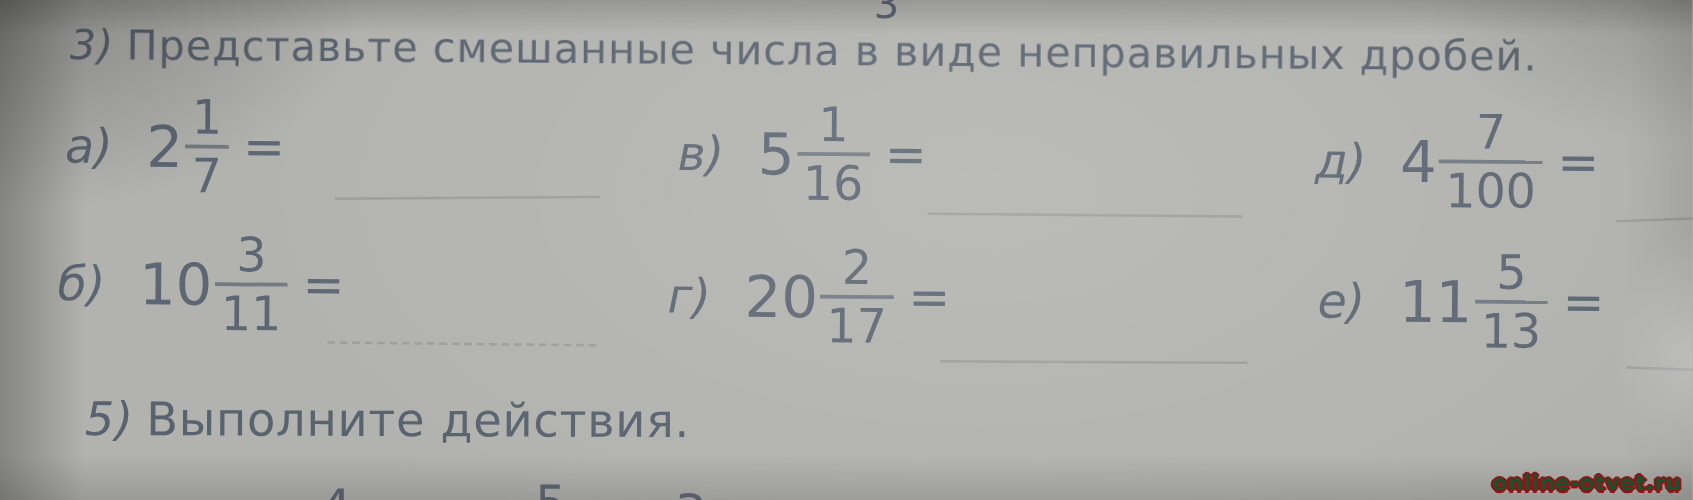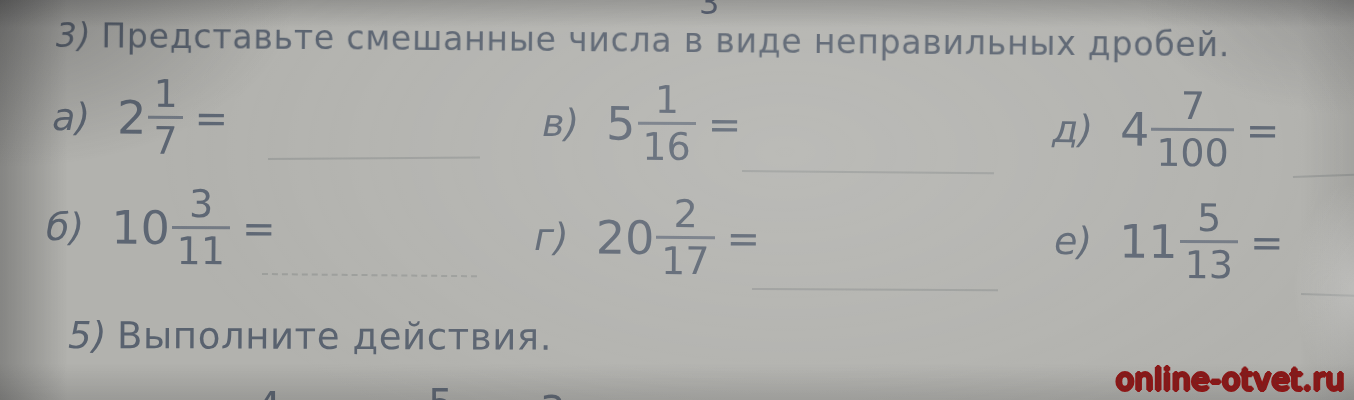--- a/index.html
+++ b/index.html
@@ -53,22 +53,22 @@
   .eq{font-size:40px;margin-left:12px;color:#5d6673;}
   
   .ansline{height:0;border-top:2px solid #7f8382;opacity:0.42;transform-origin:left center;}
   .ansline.dashed{border-top-style:dashed;}
   
   .partial{font-size:32px;color:#4e576a;}
   .partial-b{font-size:40px;color:#5d6673;}
   
   #watermark{
     position:absolute;right:9px;bottom:3px;z-index:6;
-    font-size:30px;font-weight:normal;letter-spacing:0.5px;
-    color:#7f1d1d;
+    font-size:17px;font-weight:bold;letter-spacing:0.5px;
+    color:#14532d;
     text-shadow:
       -2px 0 0 #8d1616, 2px 0 0 #8d1616,
       0 -2px 0 #8d1616, 0 2px 0 #8d1616,
       -1px -1px 0 #8d1616, 1px -1px 0 #8d1616,
       -1px 1px 0 #8d1616, 1px 1px 0 #8d1616;
   }
 </style>
 </head>
 <body>
 

